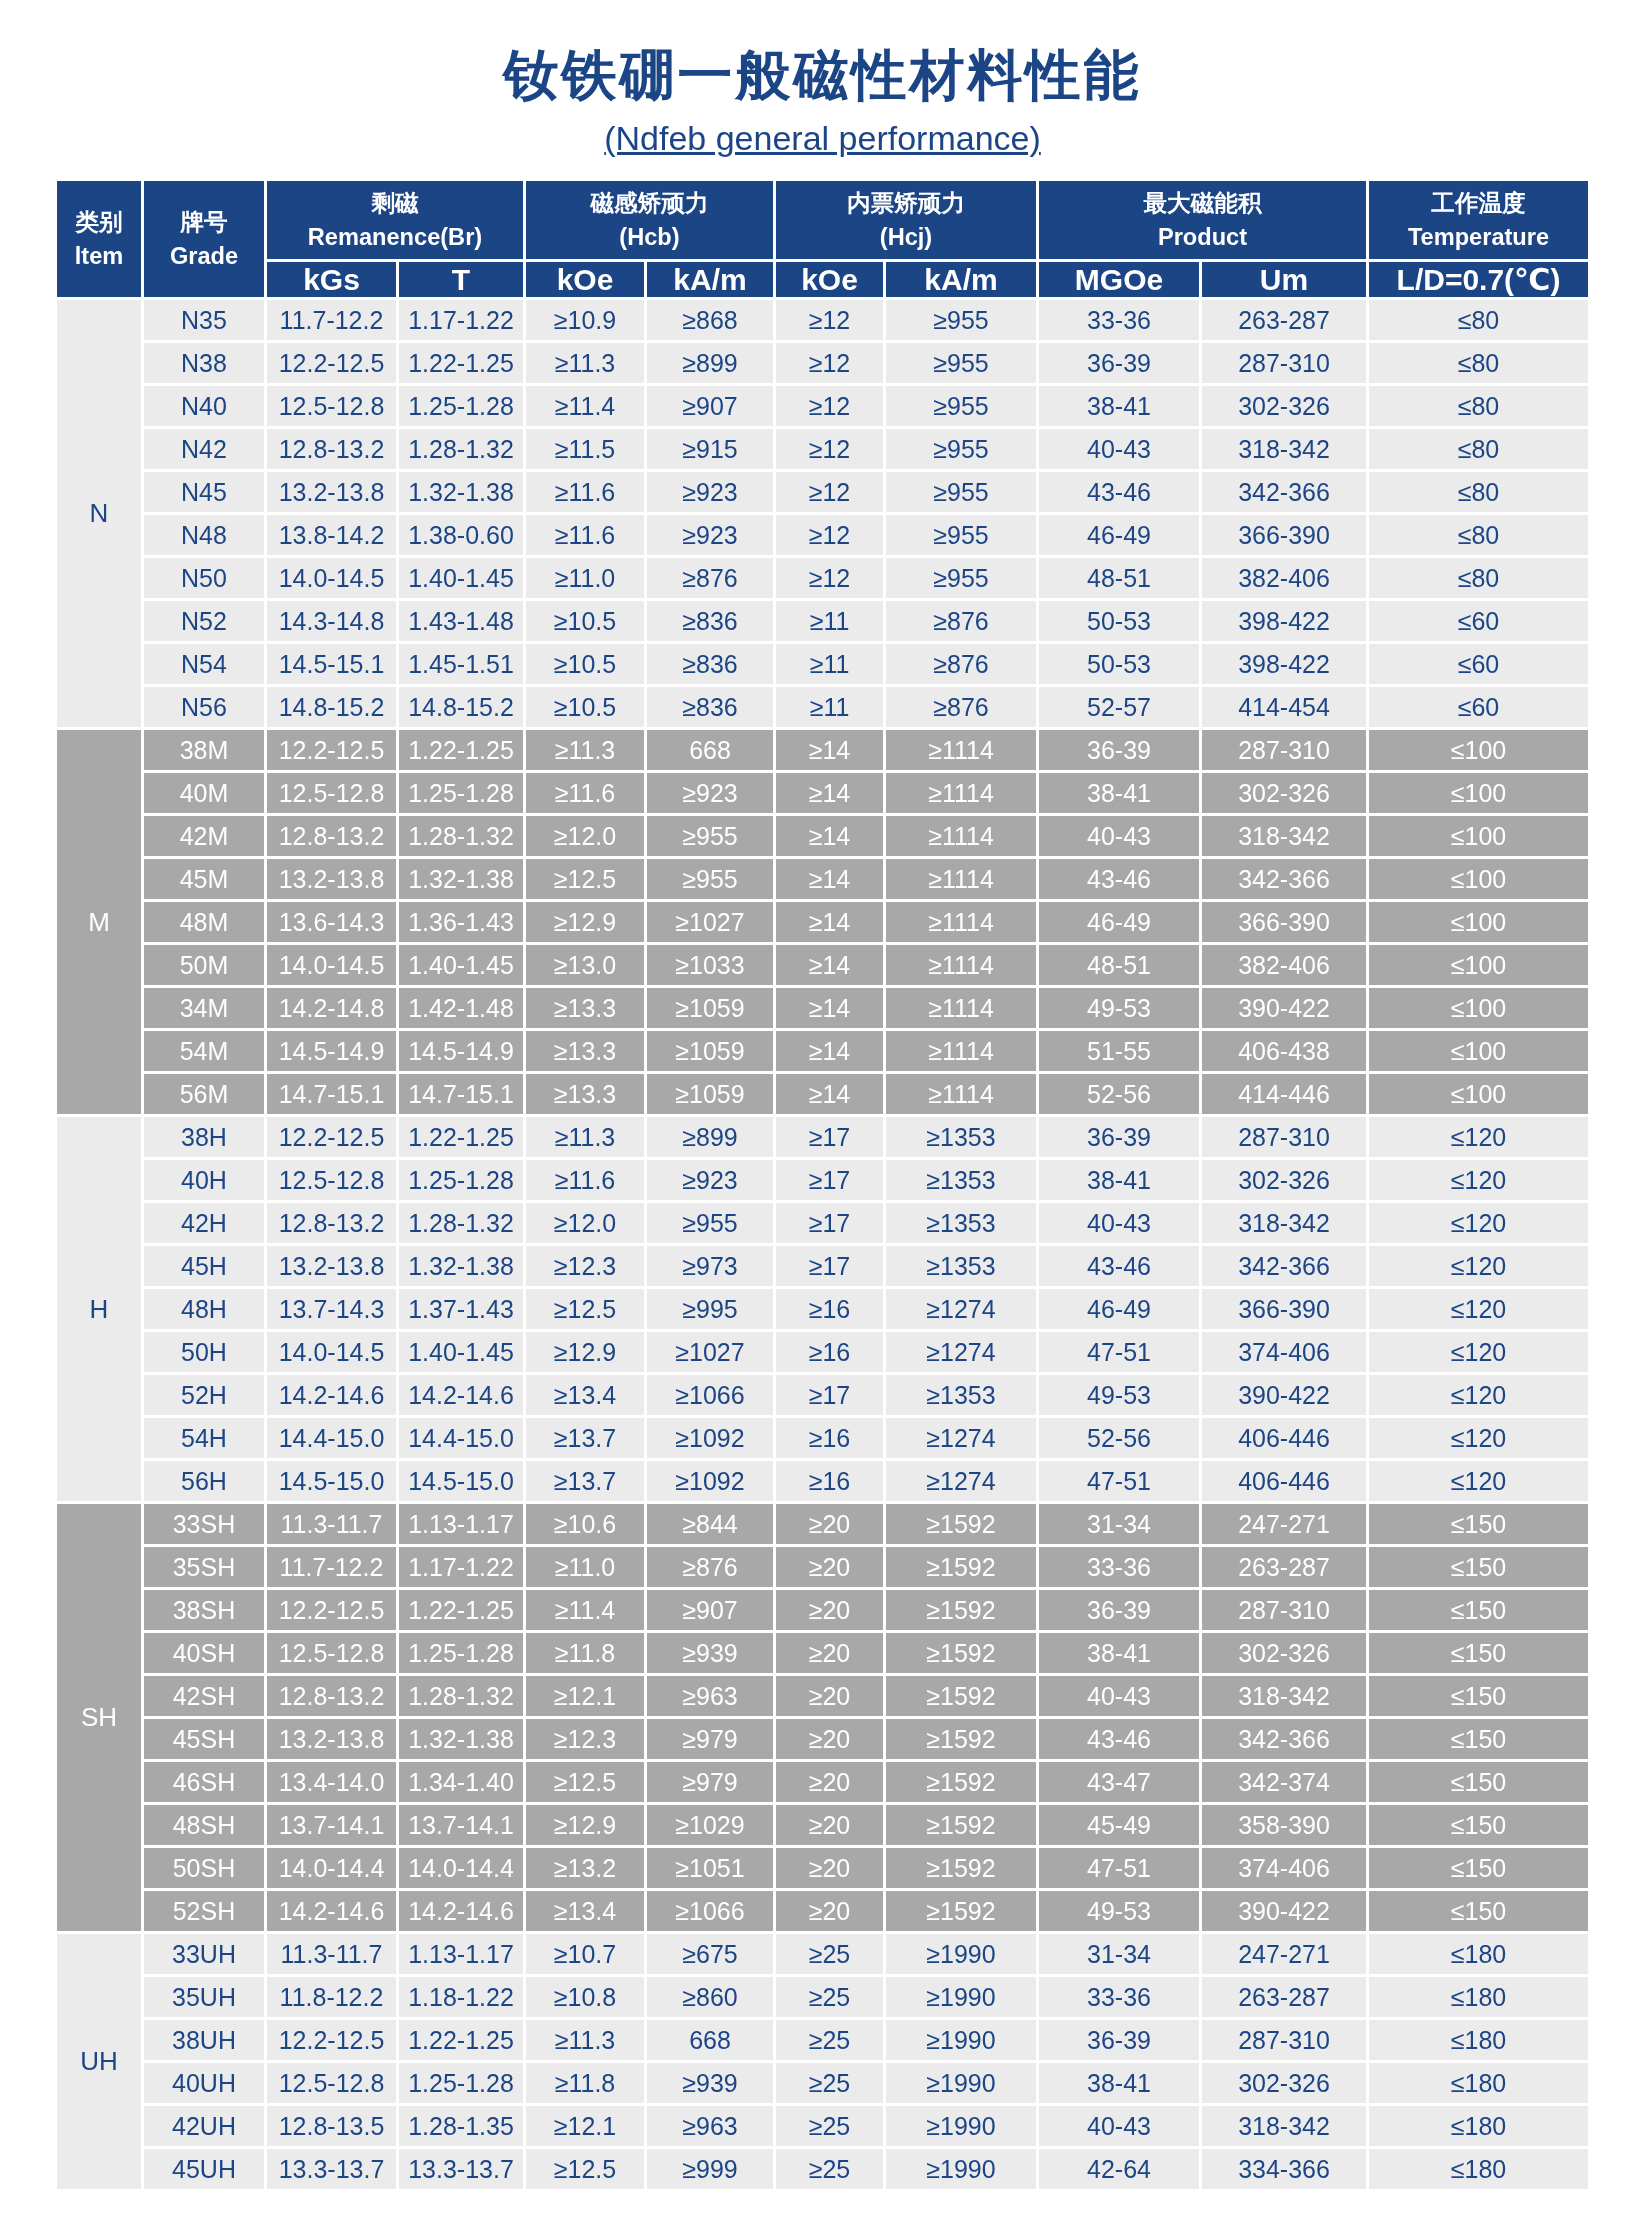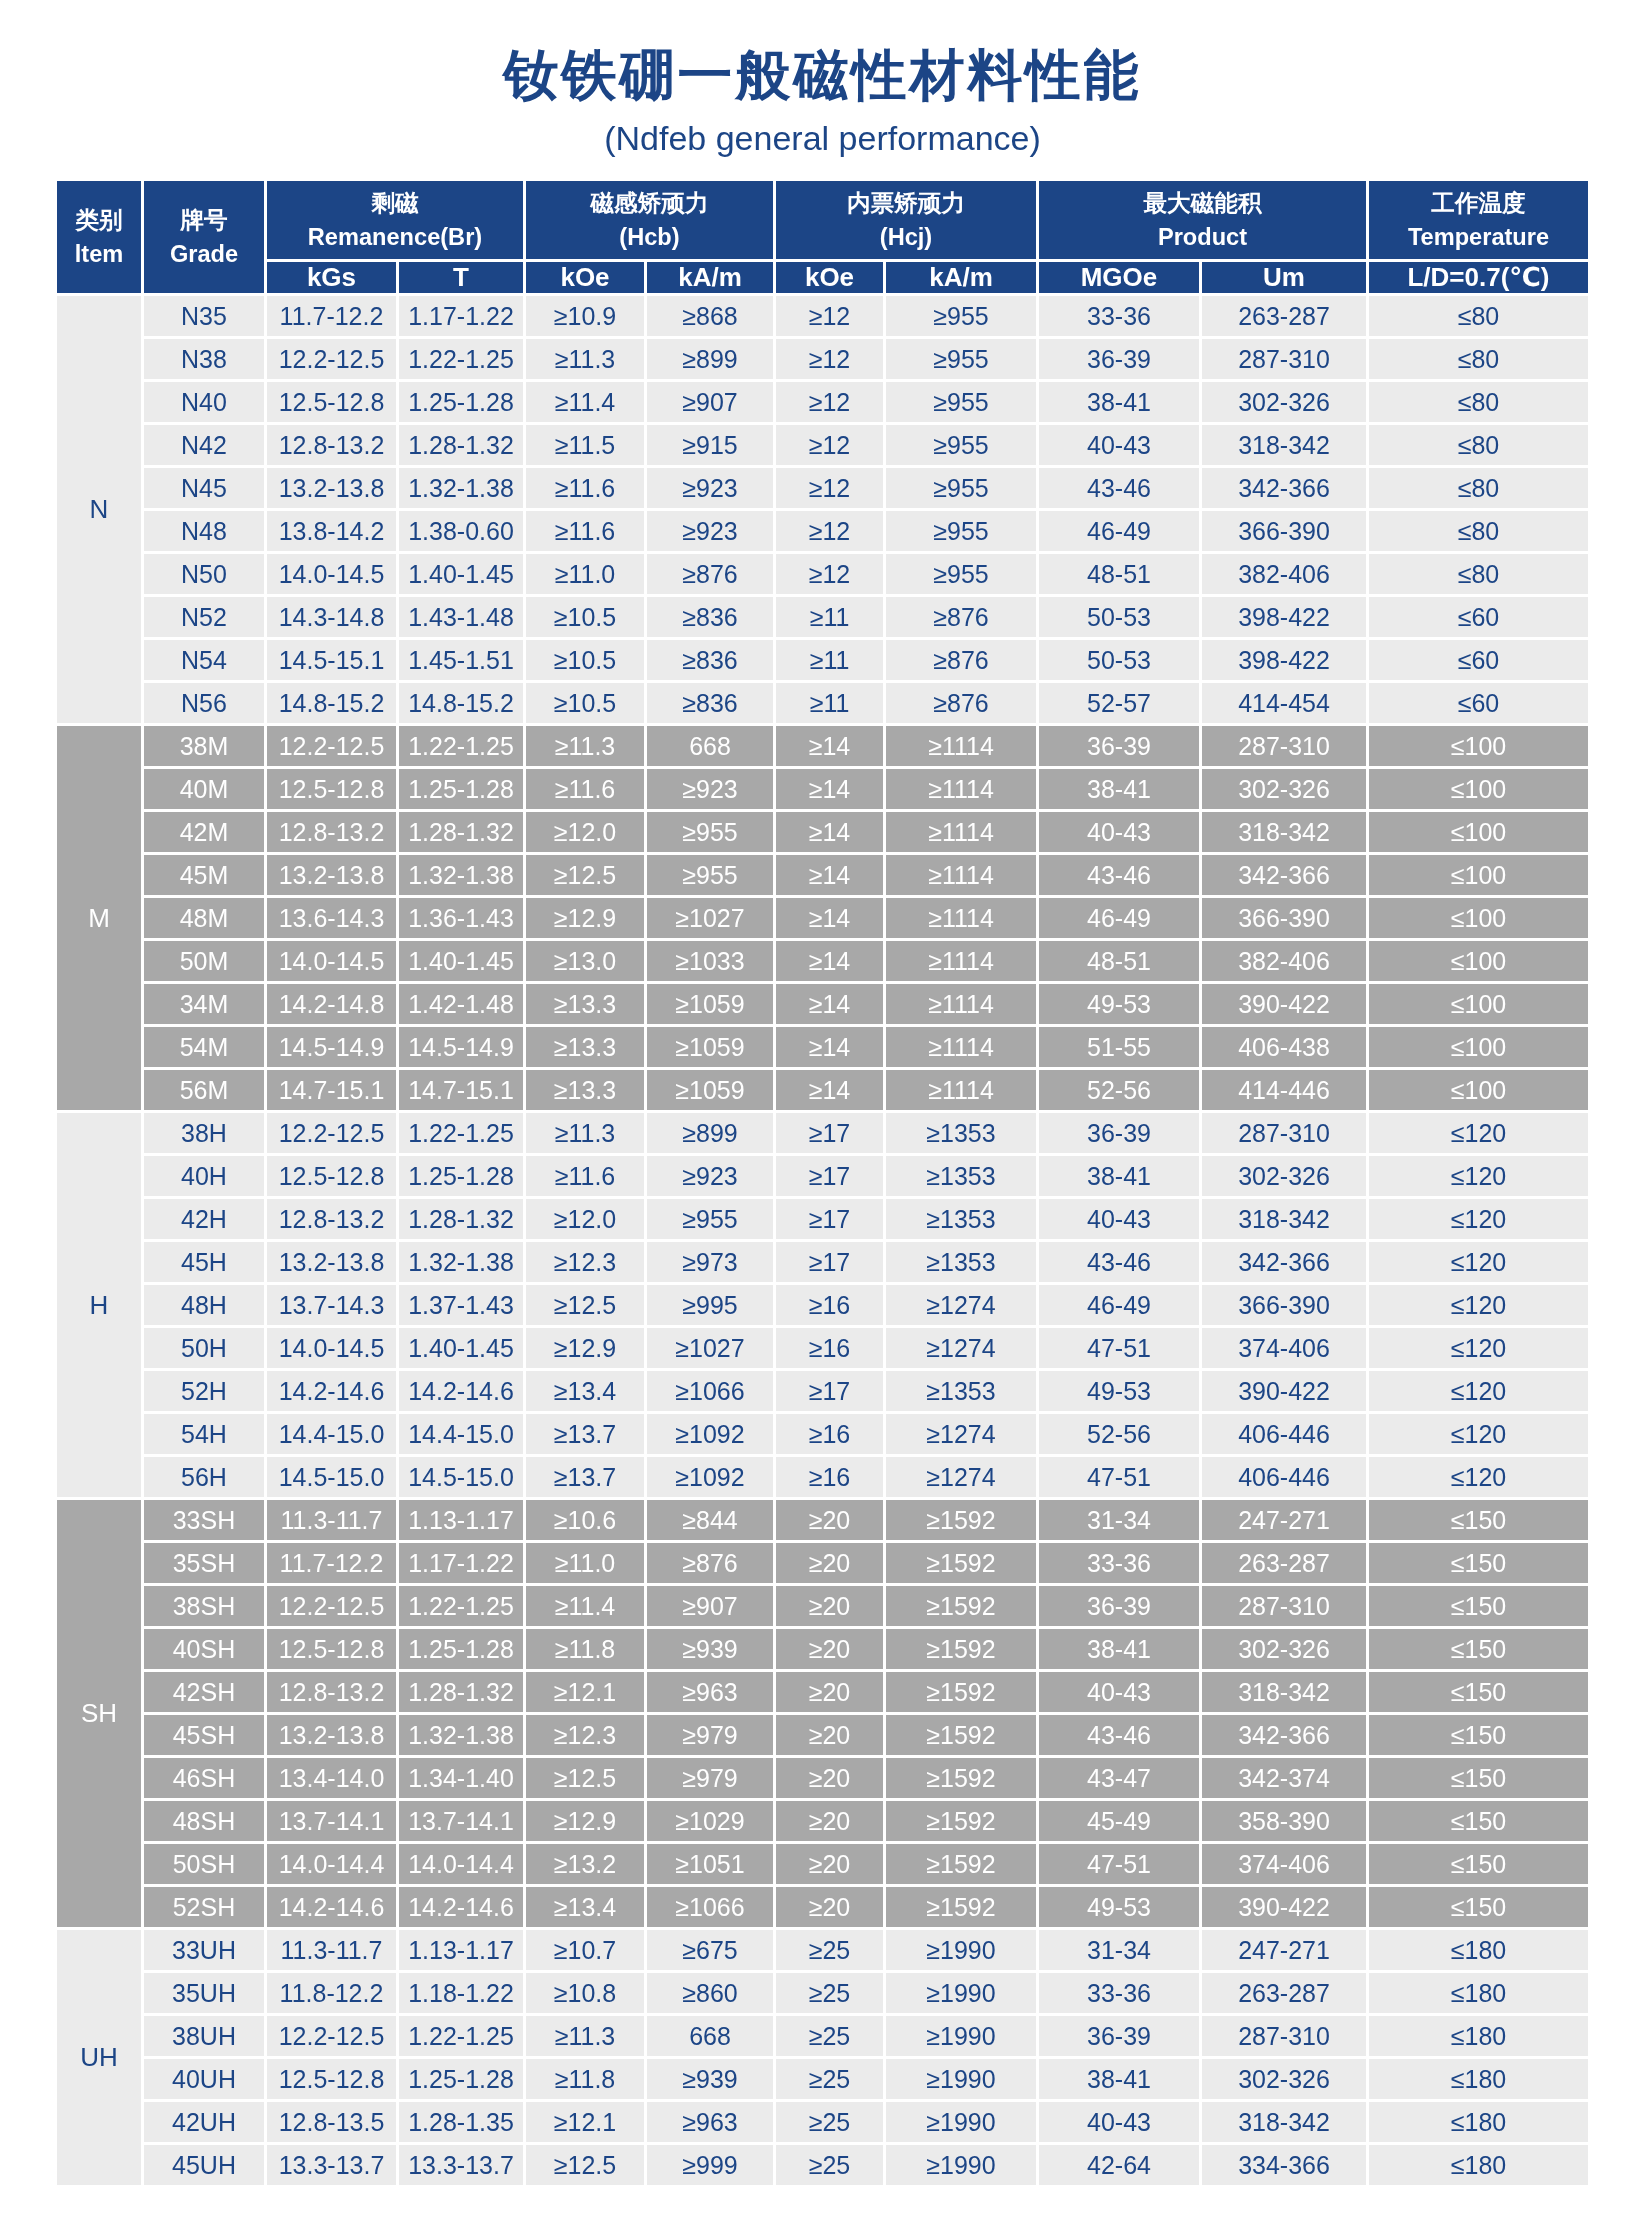--- a/index.html
+++ b/index.html
@@ -17,38 +17,39 @@
     font-weight: 700;
     letter-spacing: 3px;
     line-height: 1.15;
   }
   .page-subtitle {
     margin-top: 12.2px;
     text-align: center;
     color: #1c4586;
     font-size: 34px;
     font-weight: 500;
+    text-decoration: underline;
   }
   table.perf {
     width: 1531px;
     margin: 20px auto 0 auto;
     border-collapse: separate;
     border-spacing: 3.8px;
     table-layout: fixed;
   }
   th {
     background: #1c4586;
     color: #ffffff;
     text-align: center;
     vertical-align: middle;
     padding: 0;
     font-weight: 700;
   }
   thead tr.band-top th { height: 78px; font-size: 23.6px; line-height: 1.45; }
-  thead tr.band-bottom th { height: 31px; font-size: 26px; font-weight: 600; margin-top: 16px; }
+  thead tr.band-bottom th { height: 31px; font-size: 30px; font-weight: 600; margin-top: 16px; }
   thead th .zh { display: block; }
   thead th .en { display: block; font-weight: 600; }
   td {
     height: 40px;
     text-align: center;
     vertical-align: middle;
     padding: 0;
     font-size: 25px;
     font-weight: 500;
   }

